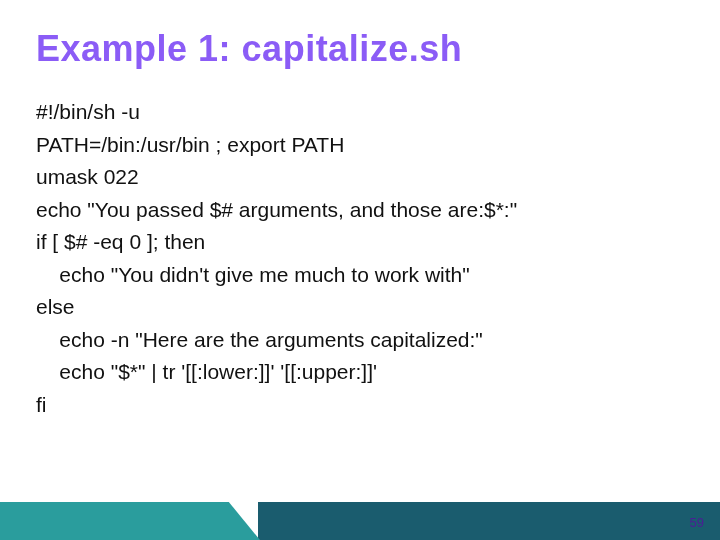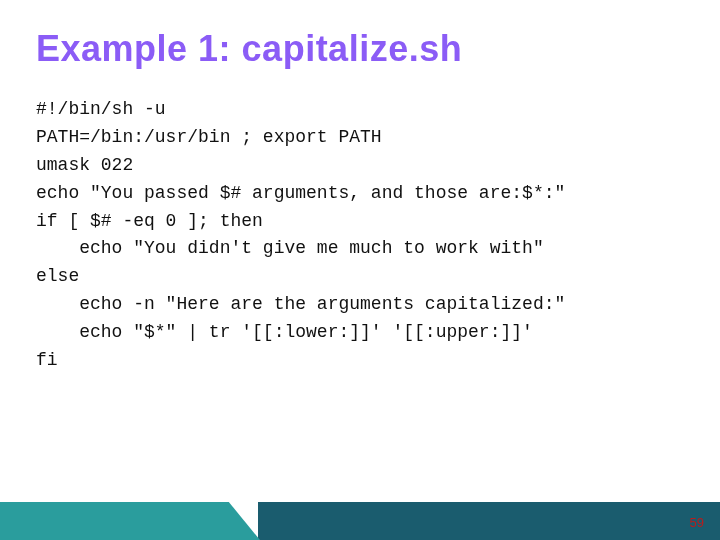--- a/index.html
+++ b/index.html
@@ -33,22 +33,22 @@
       font-weight: bold;
       color: #8b5cf6;
       letter-spacing: 0.5px;
     }
 
     .code-area {
       padding: 10px 36px 10px 36px;
     }
 
     .code-block {
-      font-family: Liberation Mono, monospace;
-      font-size: 18px;
+      font-family: Liberation Sans, sans-serif;
+      font-size: 21px;
       line-height: 1.55;
       color: #111111;
       white-space: pre;
     }
 
     .bottom-bar {
       position: absolute;
       bottom: 0;
       left: 0;
       width: 720px;
@@ -67,21 +67,21 @@
       flex: 1;
       background: #1a5c6e;
       margin-left: -2px;
     }
 
     .page-number {
       position: absolute;
       bottom: 10px;
       right: 16px;
       font-size: 13px;
-      color: #b91c1c;
+      color: #4c1d95;
       font-family: Arial, Helvetica, sans-serif;
     }
   </style>
 </head>
 <body>
 
 <div class="slide-container">
 
   <div class="title-area">
     <h1 class="slide-title">Example 1: capitalize.sh</h1>

